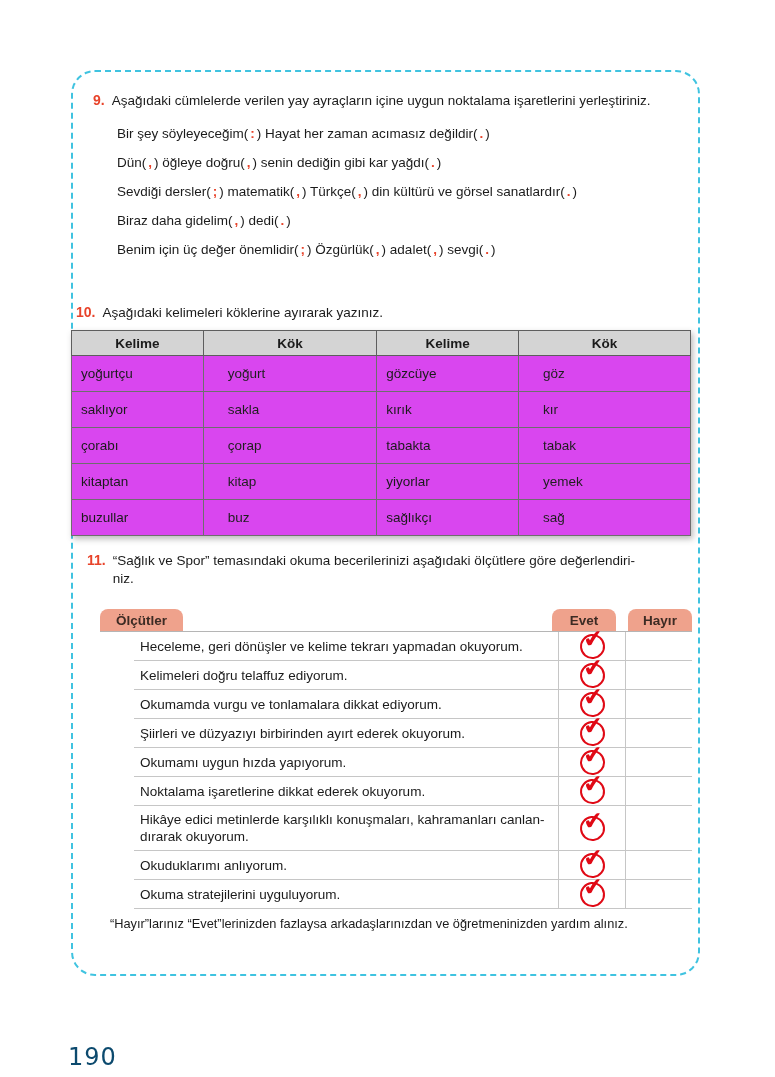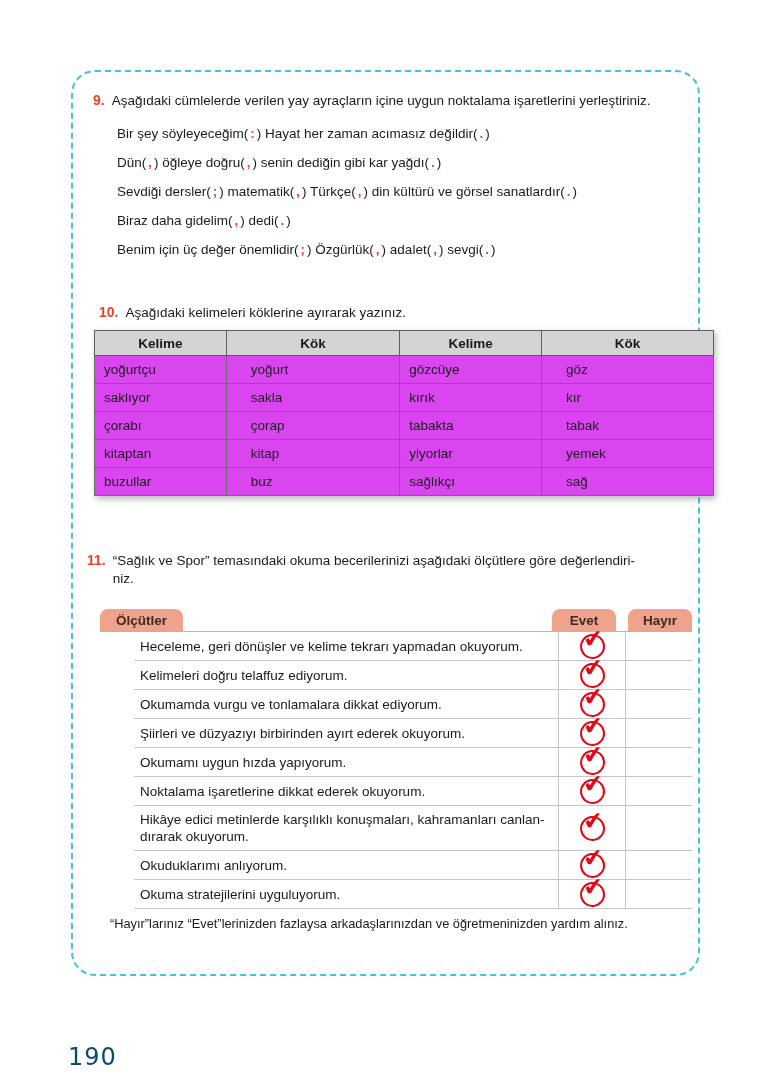--- a/index.html
+++ b/index.html
@@ -28,36 +28,36 @@
   .qnum { color: var(--accent-red, #e8432a); font-weight: bold; font-size: 14px; flex: 0 0 auto; }
   .qprompt { font-size: 13.5px; line-height: 18px; }
 
   
   #q9 { position: absolute; left: 22px; top: 22px; width: 596px; }
   #q9 .sentences { margin: 9px 0 0 24px; }
   .sentence { font-size: 13.5px; height: 29px; line-height: 29px; white-space: nowrap; }
   .mark { color: var(--accent-red, #e8432a); font-weight: bold; padding: 0 2px; }
 
   
-  #q10 { position: absolute; left: 28px; top: 234px; width: 600px; }
+  #q10 { position: absolute; left: 5px; top: 234px; width: 600px; }
   .t10wrap { position: absolute; left: -5px; top: 26px; width: 620px; }
   table.t10 {
     width: 620px; border-collapse: collapse;
     box-shadow: 2px 3px 6px rgba(60,60,60,.35);
     background: #d946ef;
   }
   table.t10 th {
     background: var(--table-header-bg, #d4d4d4);
     border: 1px solid #5e5e5e;
     font-weight: bold; font-size: 13.5px;
     padding: 4px 6px; height: 25px; text-align: center;
   }
   table.t10 td {
     border: 1px solid #6e6e6e;
-    font-size: 13.5px; padding: 5px 9px; height: 28px;
+    font-size: 13.5px; padding: 5px 9px; height: 36px;
     text-align: left;
   }
   table.t10 td.answer { color: #1f1f1f; padding-left: 24px; }
 
   
   #q11 { position: absolute; left: 16px; top: 482px; width: 600px; }
   #q11 .qprompt { width: 552px; }
   .checklist { position: absolute; left: 13px; top: 52px; width: 592px; }
   .chk-header { display: flex; align-items: flex-end; height: 27px; }
   .tab {

